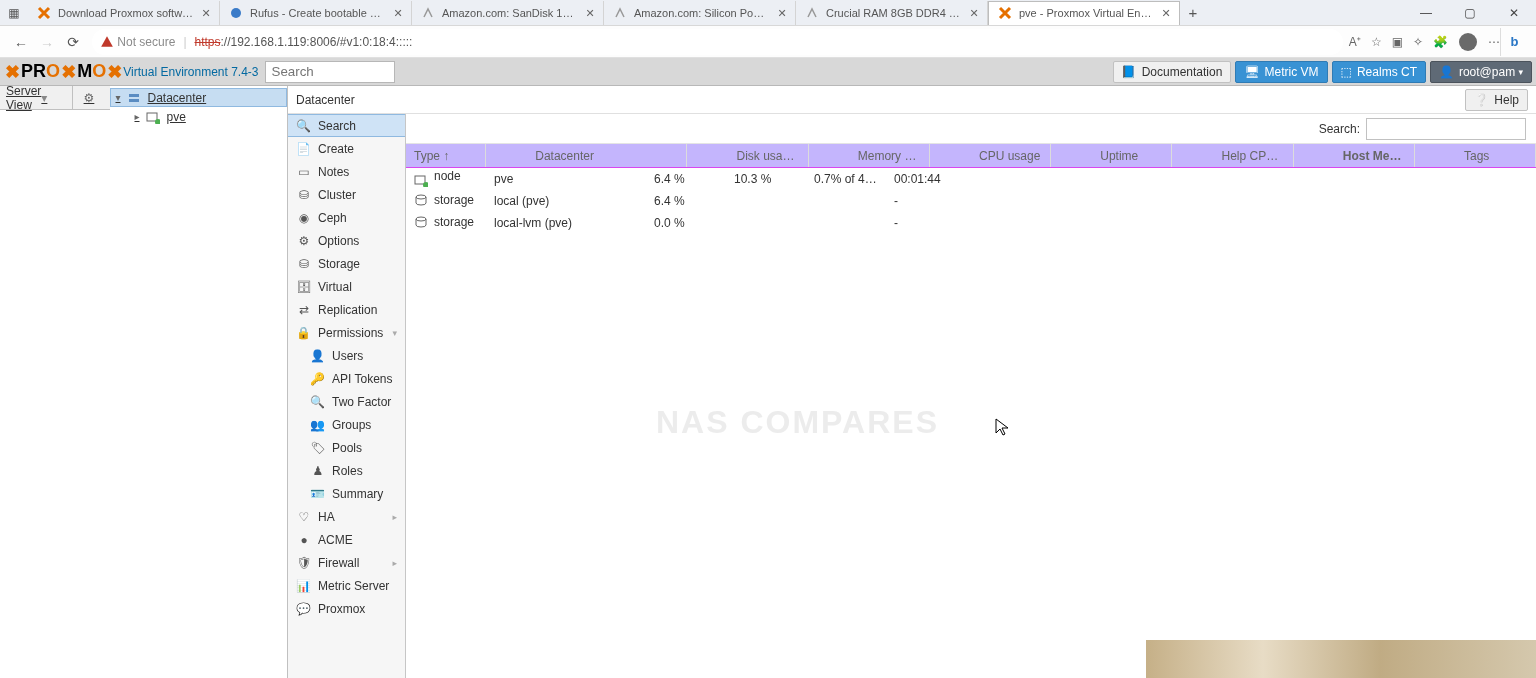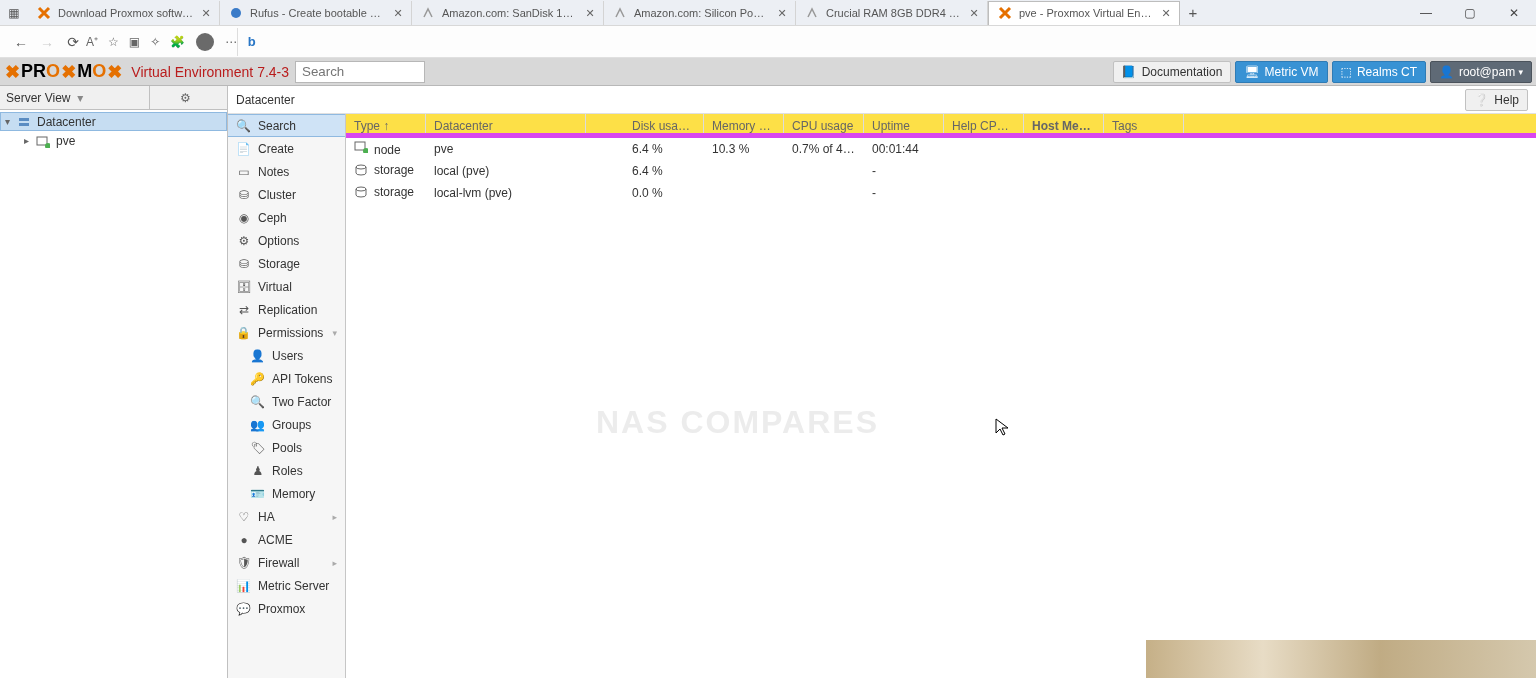--- a/index.html
+++ b/index.html
@@ -24,31 +24,31 @@
 .addr .url{color:#555;font-size:12px;}
 .addr .url .https{color:#c0392b;text-decoration:line-through;}
 .right-icons{display:flex;align-items:center;gap:10px;color:#666;}
 .edge-b{width:28px;height:28px;border-left:1px solid #ddd;display:flex;align-items:center;justify-content:center;color:#2a77c6;font-weight:bold;font-size:13px;}
 
 
 .pve-head{height:28px;background:#d8d8d8;display:flex;align-items:center;padding:0 4px;border-bottom:1px solid #b8b8b8;}
 .pve-logo{display:flex;align-items:center;font-weight:bold;font-size:18px;color:#000;}
 .pve-logo .x{color:#e57000;font-weight:900;margin:0 1px;}
 .pve-logo .o{color:#e57000;font-weight:900;}
-.pve-ver{font-size:14px;color:#b91c1c;margin-left:8px;}
+.pve-ver{font-size:12px;color:#0369a1;margin-left:0;}
 .pve-search{margin-left:6px;height:22px;width:130px;border:1px solid #b7b7b7;background:#fff;padding:0 6px;}
 .pve-head .spacer{flex:1;}
 .pve-btn{display:flex;align-items:center;height:22px;padding:0 8px;margin-left:4px;border:1px solid #c1c1c1;background:#f0f0f0;font-size:12px;color:#333;border-radius:2px;}
 .pve-btn.blue{background:#3892d4;color:#fff;border-color:#2f7bb4;}
 .pve-btn.dark{background:#5f6a76;color:#fff;border-color:#4b535c;}
 .pve-btn svg,.pve-btn .i{margin-right:5px;}
 
 
 .app{display:flex;height:calc(678px - 26px - 32px - 28px);}
-.col-tree{width:228px;border-right:1px solid #c0c0c0;display:flex;flex-direction:column;}
+.col-tree{width:288px;border-right:1px solid #c0c0c0;display:flex;flex-direction:row;text-decoration:underline;}
 .tree-head{height:24px;background:#f0f0f0;border-bottom:1px solid #c0c0c0;display:flex;align-items:center;padding:0 6px;}
 .tree-head span{flex:1;}
 .tree-head .dd{width:14px;color:#888;}
 .tree-head .gear{width:20px;text-align:center;color:#666;border-left:1px solid #c0c0c0;height:24px;line-height:24px;}
 .tree-body{flex:1;padding:2px 0;}
 .tree-item{height:19px;display:flex;align-items:center;padding:0 4px;}
 .tree-item.sel{background:#c6ddf2;border:1px solid #8fb9e0;}
 .tree-toggle{width:12px;color:#666;font-size:10px;}
 .tree-icon{width:16px;margin-right:4px;}
 .tree-item.child{padding-left:24px;}
@@ -62,25 +62,25 @@
 .sm-item.sel{background:#cfe3f6;border-top:1px solid #8fb9e0;border-bottom:1px solid #8fb9e0;}
 .sm-item.sub{padding-left:22px;}
 .sm-item .i{width:16px;text-align:center;margin-right:6px;color:#555;}
 .sm-item .arrow{margin-left:auto;color:#aaa;font-size:9px;}
 
 .data-pane{flex:1;display:flex;flex-direction:column;position:relative;}
 .search-row{height:30px;display:flex;align-items:center;justify-content:flex-end;padding:0 10px;border-bottom:1px solid #e4e4e4;}
 .search-row label{margin-right:6px;}
 .search-row input{width:160px;height:22px;border:1px solid #c1c1c1;padding:0 4px;}
 .grid{flex:1;position:relative;}
-.ghead{display:flex;height:24px;background:#fde047;border-bottom:5px solid #d946ef;}
+.ghead{display:flex;height:24px;background:#c4b5fd;border-bottom:1px solid #d946ef;justify-content:space-between;}
 .gh{border-right:1px solid #dcdcdc;padding:0 8px;line-height:24px;color:#666;overflow:hidden;text-overflow:ellipsis;white-space:nowrap;}
 .grow{display:flex;height:22px;align-items:center;}
 .gd{padding:0 8px;line-height:22px;color:#333;overflow:hidden;text-overflow:ellipsis;white-space:nowrap;}
-.c0{width:80px;}.c1{width:160px;}.c2{width:80px;margin-left:38px;}.c3{width:80px;}.c4{width:80px;}.c5{width:80px;}.c6{width:80px;}.c7{width:80px;font-weight:bold;}.c8{width:80px;}
+.c0{width:80px;}.c1{width:160px;}.c2{width:80px;}.c3{width:80px;}.c4{width:80px;}.c5{width:80px;}.c6{width:80px;}.c7{width:80px;font-weight:bold;}.c8{width:80px;}
 .watermark{position:absolute;left:250px;top:290px;font-size:32px;font-weight:bold;color:rgba(180,180,180,0.25);letter-spacing:2px;}
 .cursor{position:absolute;left:995px;top:418px;pointer-events:none;}
 .bottom-img{position:absolute;bottom:0;right:0;width:390px;height:38px;background:linear-gradient(90deg,#bfa77a 0%,#e5d8bf 30%,#b9a276 60%,#d0c2a4 100%);opacity:.9;}
 svg{display:block;}
 </style>
 </head>
 <body>
 
 <div class="tabstrip">
   <span class="win-icon">▦</span>
@@ -143,20 +143,27 @@
     <span>—</span>
     <span>▢</span>
     <span>✕</span>
   </span>
 </div>
 
 <div class="navbar">
   <span class="nav-btn">←</span>
   <span class="nav-btn" style="color:#ccc;">→</span>
   <span class="nav-btn">⟳</span>
+  <div class="addr">
+    <span class="notsecure"><svg width="14" height="14" viewBox="0 0 24 24">
+          <path d="M12 2 L22 20 L2 20 Z" fill="#c0392b"></path>
+        </svg>&nbsp;<span>Not secure</span></span>
+    <span style="color:#ccc;margin-right:8px;">|</span>
+    <span class="url"><span class="https">https</span><span>://192.168.1.119:8006/#v1:0:18:4:::::</span></span>
+  </div>
   <span class="right-icons">
     <span>A⁺</span>
     <span>☆</span>
     <span>▣</span>
     <span>✧</span>
     <span>🧩</span>
     <span>
         <svg width="20" height="20">
           <circle cx="10" cy="10" r="9" fill="#6a6a6a"></circle>
         </svg>
@@ -291,21 +298,21 @@
           <div class="sm-item sub">
             <span class="i">🏷</span>
             <span>Pools</span>
           </div>
           <div class="sm-item sub">
             <span class="i">♟</span>
             <span>Roles</span>
           </div>
           <div class="sm-item sub">
             <span class="i">🪪</span>
-            <span>Memory</span>
+            <span>Summary</span>
           </div>
           <div class="sm-item">
             <span class="i">♡</span>
             <span>HA</span>
             <span class="arrow">▸</span>
           </div>
           <div class="sm-item">
             <span class="i">●</span>
             <span>ACME</span>
           </div>
@@ -318,35 +325,39 @@
             <span class="i">📊</span>
             <span>Metric Server</span>
           </div>
           <div class="sm-item">
             <span class="i">💬</span>
             <span>Proxmox</span>
           </div>
         </div>
 
       <div class="data-pane">
+        <div class="search-row">
+          <label>Search:</label>
+          <input style="">
+        </div>
         <div class="grid">
           <div class="ghead" id="ghead">
               <div class="gh c0">Type ↑</div>
               <div class="gh c1">Datacenter</div>
               <div class="gh c2">Disk usage...</div>
               <div class="gh c3">Memory us...</div>
               <div class="gh c4">CPU usage</div>
               <div class="gh c5">Uptime</div>
               <div class="gh c6">Help CPU ...</div>
               <div class="gh c7">Host Mem...</div>
               <div class="gh c8">Tags</div>
             </div>
           <div id="gbody">
               <div class="grow">
-                <div class="gd c0"><span style="display:inline-flex;align-items:flex-start;gap:6px;"><svg width="14" height="14">
+                <div class="gd c0"><span style="display:inline-flex;align-items:flex-end;gap:6px;"><svg width="14" height="14">
                       <rect x="1" y="3" width="10" height="8" fill="none" stroke="#666"></rect>
                       <circle cx="12" cy="12" r="3" fill="#4caf50"></circle>
                     </svg> node</span></div>
                 <div class="gd c1">pve</div>
                 <div class="gd c2">6.4 %</div>
                 <div class="gd c3">10.3 %</div>
                 <div class="gd c4">0.7% of 4 ...</div>
                 <div class="gd c5">00:01:44</div>
                 <div class="gd c6"></div>
                 <div class="gd c7"></div>

